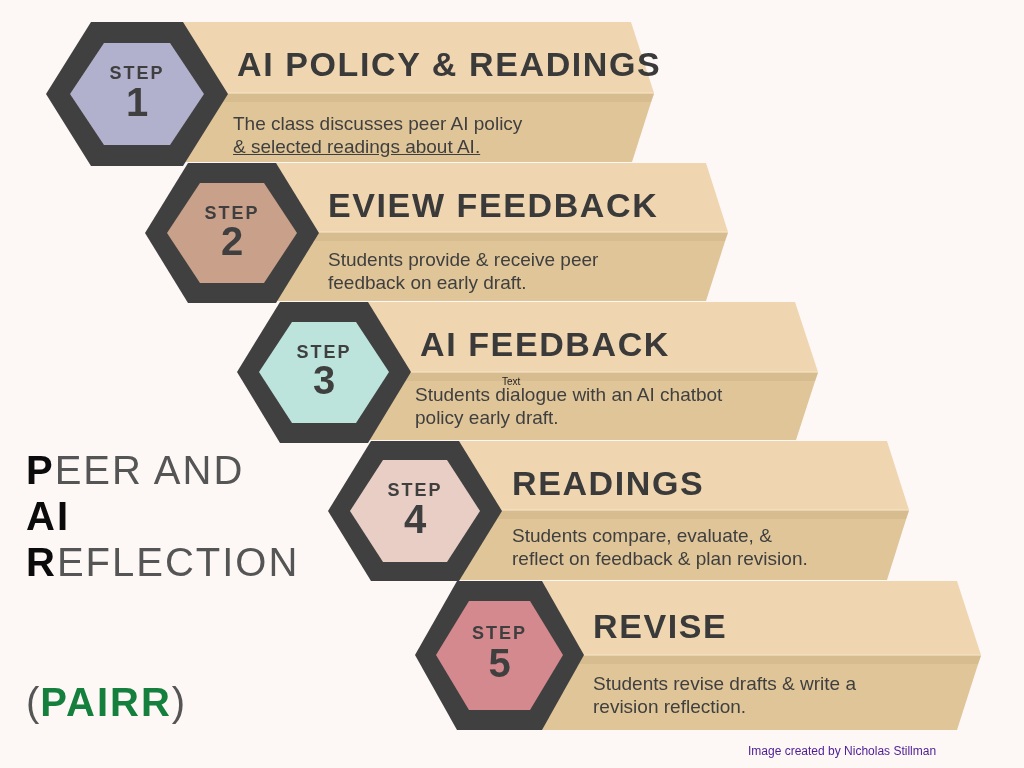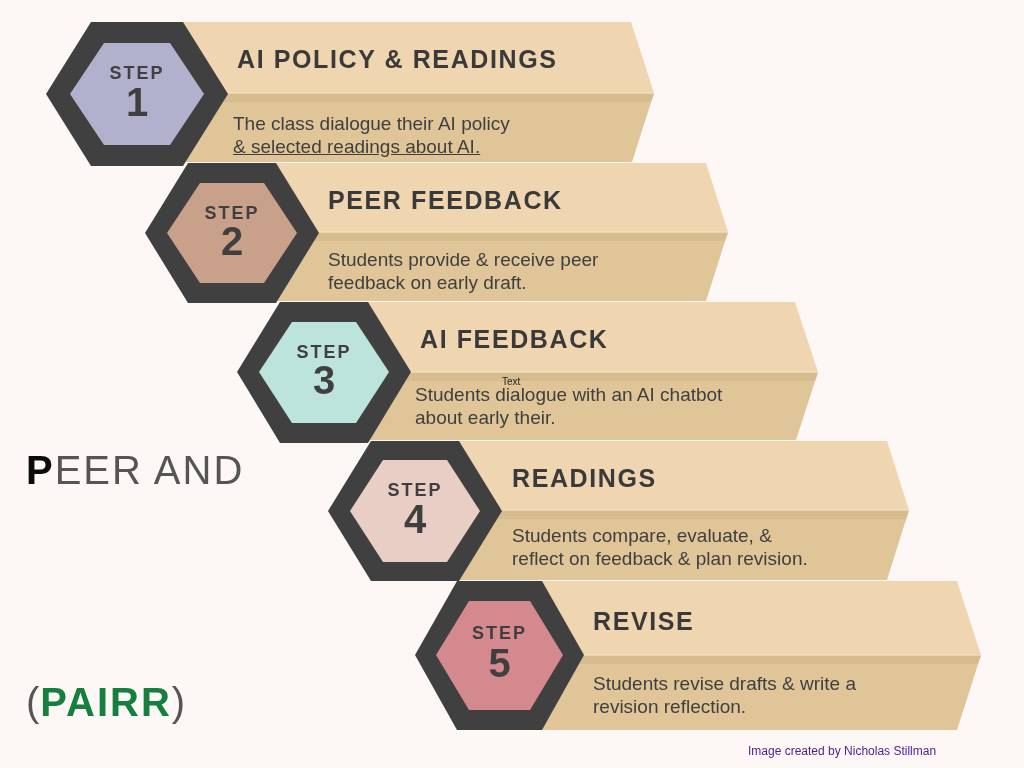--- a/index.html
+++ b/index.html
@@ -14,21 +14,21 @@
   .hex { position:absolute; }
   .hex svg { position:absolute; left:0; top:0; }
   .hex-label {
     position:absolute; left:0; right:0; text-align:center;
     color:#3f3f3f; font-weight:bold;
   }
   .hex-step { font-size:18px; letter-spacing:2px; }
   .hex-num { font-size:40px; line-height:40px; }
   .heading {
     position:absolute; color:#3a3a3a; font-weight:bold;
-    font-size:25px; letter-spacing:1.6px; white-space:nowrap;
+    font-size:34px; letter-spacing:1.6px; white-space:nowrap;
   }
   .body-text {
     position:absolute; color:#3f3f3f; font-size:19px; line-height:23px;
     white-space:nowrap;
   }
   .title-block {
     position:absolute; left:26px; top:447px;
     font-size:40px; line-height:46px; color:#555555; letter-spacing:2px;
   }
   .title-block .b { color:#0b0b0b; font-weight:bold; }
@@ -56,42 +56,42 @@
   </div>
   <div class="hex" style="left:46px;top:22px;width:182px;height:144px;">
     <svg width="182" height="144">
       <polygon points="45,0 137,0 182,72 137,144 45,144 0,72" fill="#404040"></polygon>
       <polygon points="58,21 124,21 158,72 124,123 58,123 24,72" fill="#b1b1cd"></polygon>
     </svg>
     <div class="hex-label hex-step" style="top:41px;">STEP</div>
     <div class="hex-label hex-num" style="top:60px;">1</div>
   </div>
   <div class="heading" style="left:237px;top:45px;">AI POLICY &amp; READINGS</div>
-  <div class="body-text" style="left:233px;top:112px;">The class dialogue their AI policy</div>
+  <div class="body-text" style="left:233px;top:112px;">The class discusses peer AI policy</div>
   <div class="body-text" style="left:233px;top:135px;text-decoration:underline;">&amp; selected readings about AI.</div>
 </div>
 
 <div class="step">
   <div class="banner" style="left:0;top:0;">
     <svg width="1024" height="768">
       <polygon points="230,163 706,163 728,232 230,232" fill="#efd6b1"></polygon>
       <polygon points="230,232 728,232 706,301 230,301" fill="#dfc598"></polygon>
       <polygon points="230,233 728,233 725,241 230,241" fill="#d2b68a" opacity="0.6"></polygon>
       <line x1="230" y1="232" x2="728" y2="232" stroke="#f6e4c8" stroke-width="1.2"></line>
     </svg>
   </div>
   <div class="hex" style="left:145px;top:163px;width:174px;height:140px;">
     <svg width="174" height="140">
       <polygon points="43,0 131,0 174,70 131,140 43,140 0,70" fill="#404040"></polygon>
       <polygon points="55,20 119,20 152,70 119,120 55,120 22,70" fill="#c9a089"></polygon>
     </svg>
     <div class="hex-label hex-step" style="top:40px;">STEP</div>
     <div class="hex-label hex-num" style="top:58px;">2</div>
   </div>
-  <div class="heading" style="left:328px;top:186px;">PEER FEEDBACK</div>
+  <div class="heading" style="left:328px;top:186px;">EVIEW FEEDBACK</div>
   <div class="body-text" style="left:328px;top:248px;">Students provide &amp; receive peer</div>
   <div class="body-text" style="left:328px;top:271px;">feedback on early draft.</div>
 </div>
 
 <div class="step">
   <div class="banner" style="left:0;top:0;">
     <svg width="1024" height="768">
       <polygon points="320,302 795,302 818,372 320,372" fill="#efd6b1"></polygon>
       <polygon points="320,372 818,372 796,440 320,440" fill="#dfc598"></polygon>
       <polygon points="320,373 818,373 815,381 320,381" fill="#d2b68a" opacity="0.6"></polygon>
@@ -101,21 +101,21 @@
   <div class="hex" style="left:237px;top:302px;width:174px;height:141px;">
     <svg width="174" height="141">
       <polygon points="43,0 131,0 174,70 131,141 43,141 0,70" fill="#404040"></polygon>
       <polygon points="55,20 119,20 152,70 119,121 55,121 22,70" fill="#bde4dc"></polygon>
     </svg>
     <div class="hex-label hex-step" style="top:40px;">STEP</div>
     <div class="hex-label hex-num" style="top:58px;">3</div>
   </div>
   <div class="heading" style="left:420px;top:325px;">AI FEEDBACK</div>
   <div class="body-text" style="left:415px;top:383px;">Students dialogue with an AI chatbot</div>
-  <div class="body-text" style="left:415px;top:406px;">about early their.</div>
+  <div class="body-text" style="left:415px;top:406px;">policy early draft.</div>
   <div class="artifact">Text</div>
 </div>
 
 <div class="step">
   <div class="banner" style="left:0;top:0;">
     <svg width="1024" height="768">
       <polygon points="410,441 887,441 909,510 410,510" fill="#efd6b1"></polygon>
       <polygon points="410,510 909,510 887,580 410,580" fill="#dfc598"></polygon>
       <polygon points="410,511 909,511 906,519 410,519" fill="#d2b68a" opacity="0.6"></polygon>
       <line x1="410" y1="510" x2="909" y2="510" stroke="#f6e4c8" stroke-width="1.2"></line>
@@ -151,16 +151,18 @@
     <div class="hex-label hex-step" style="top:42px;">STEP</div>
     <div class="hex-label hex-num" style="top:62px;">5</div>
   </div>
   <div class="heading" style="left:593px;top:607px;">REVISE</div>
   <div class="body-text" style="left:593px;top:672px;">Students revise drafts &amp; write a</div>
   <div class="body-text" style="left:593px;top:695px;">revision reflection.</div>
 </div>
 
 <div class="title-block">
   <div class="title-line"><span class="b">P</span><span>EER AND</span></div>
+  <div class="title-line"><span class="b">AI</span><span></span></div>
+  <div class="title-line"><span class="b">R</span><span>EFLECTION</span></div>
 </div>
 <div class="acronym"><span>(</span><span class="b">PAIRR</span><span>)</span></div>
 
 <div class="credit">Image created by Nicholas Stillman</div>
 
 </body></html>

